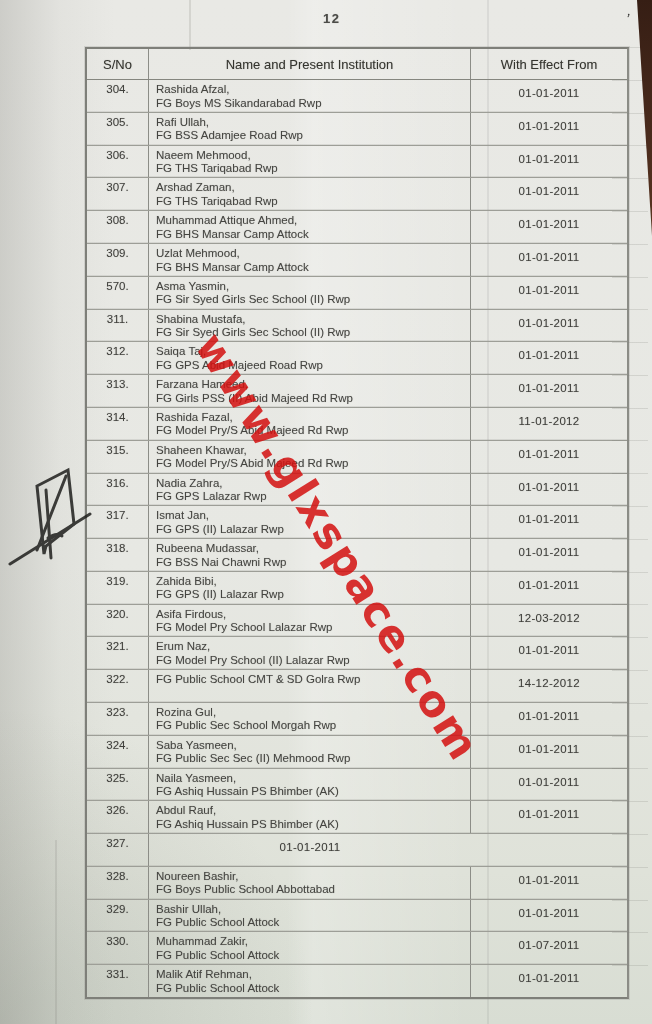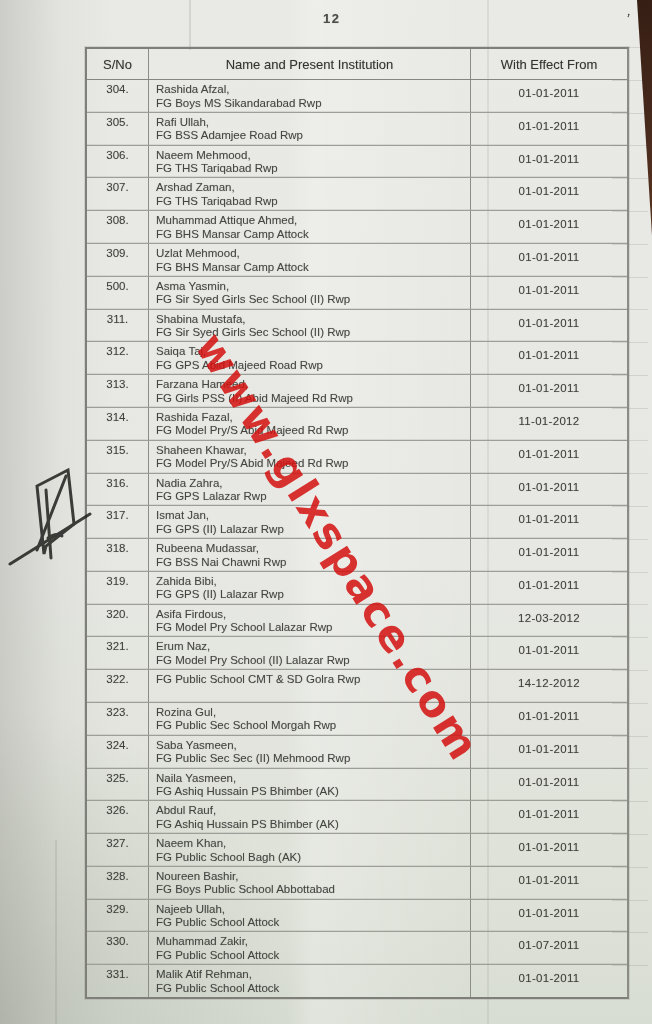--- a/index.html
+++ b/index.html
@@ -134,21 +134,21 @@
   <div class="row">
     <div class="cell c-serial">309.</div>
     <div class="cell c-name">
       <div>Uzlat Mehmood,</div>
       <div>FG BHS Mansar Camp Attock</div>
     </div>
     <div class="cell c-date">01-01-2011</div>
   </div>
 
   <div class="row">
-    <div class="cell c-serial">500.</div>
+    <div class="cell c-serial">570.</div>
     <div class="cell c-name">
       <div>Asma Yasmin,</div>
       <div>FG Sir Syed Girls Sec School (II) Rwp</div>
     </div>
     <div class="cell c-date">01-01-2011</div>
   </div>
 
   <div class="row">
     <div class="cell c-serial">311.</div>
     <div class="cell c-name">
@@ -287,40 +287,36 @@
     <div class="cell c-serial">326.</div>
     <div class="cell c-name">
       <div>Abdul Rauf,</div>
       <div>FG Ashiq Hussain PS Bhimber (AK)</div>
     </div>
     <div class="cell c-date">01-01-2011</div>
   </div>
 
   <div class="row">
     <div class="cell c-serial">327.</div>
-    <div class="cell c-name">
-      <div>Naeem Khan,</div>
-      <div>FG Public School Bagh (AK)</div>
-    </div>
     <div class="cell c-date">01-01-2011</div>
   </div>
 
   <div class="row">
     <div class="cell c-serial">328.</div>
     <div class="cell c-name">
       <div>Noureen Bashir,</div>
       <div>FG Boys Public School Abbottabad</div>
     </div>
     <div class="cell c-date">01-01-2011</div>
   </div>
 
   <div class="row">
     <div class="cell c-serial">329.</div>
     <div class="cell c-name">
-      <div>Najeeb Ullah,</div>
+      <div>Bashir Ullah,</div>
       <div>FG Public School Attock</div>
     </div>
     <div class="cell c-date">01-01-2011</div>
   </div>
 
   <div class="row">
     <div class="cell c-serial">330.</div>
     <div class="cell c-name">
       <div>Muhammad Zakir,</div>
       <div>FG Public School Attock</div>

